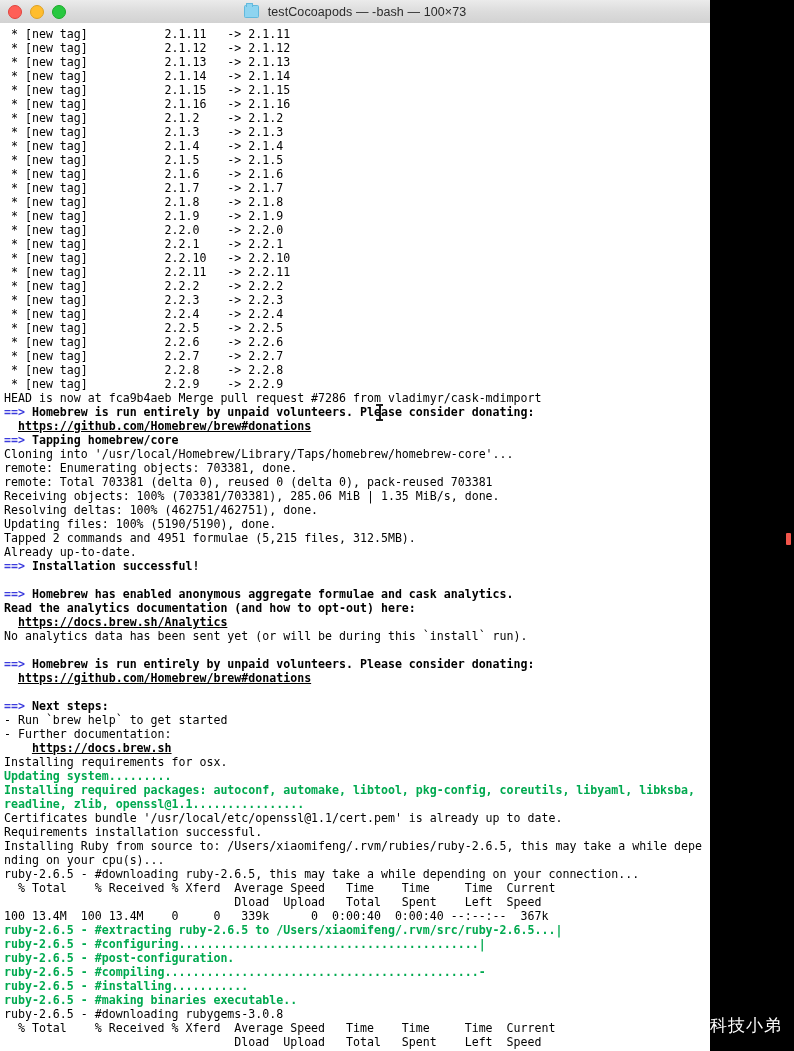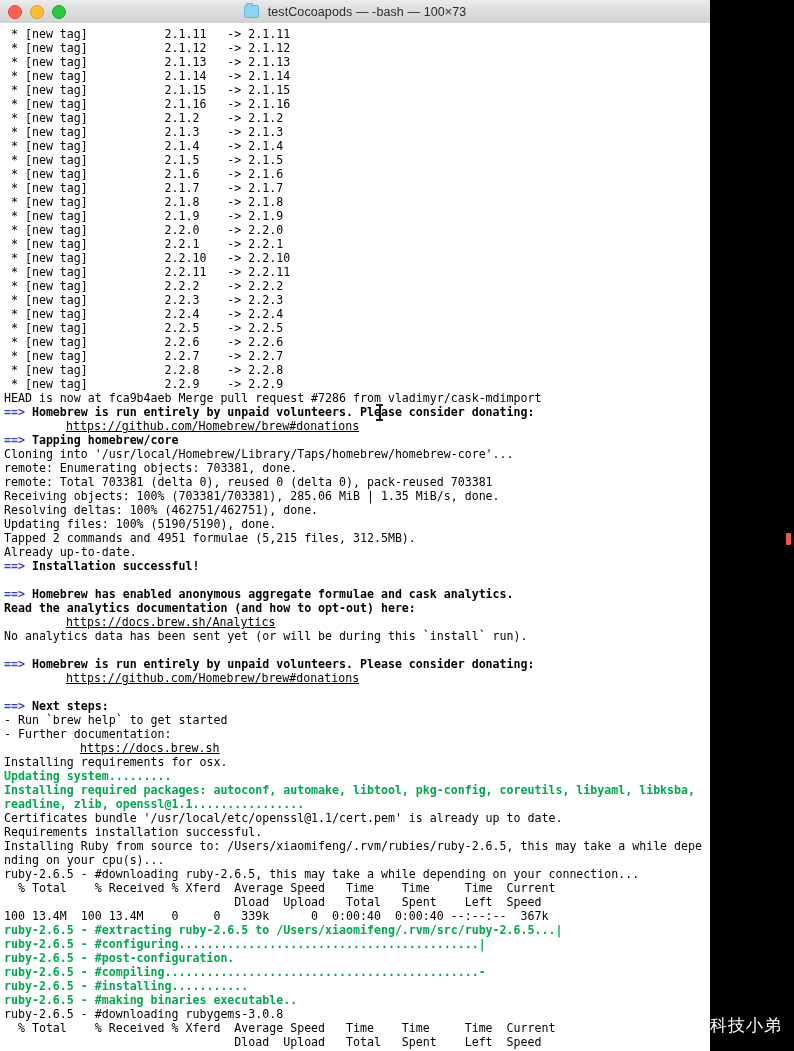--- a/index.html
+++ b/index.html
@@ -69,21 +69,21 @@
     padding:4px 0 8px 4px;
     box-sizing:border-box;
     white-space:pre;
     overflow:hidden;
     font-family:"DejaVu Sans Mono","Liberation Mono",monospace;
   }
   .ln{ height:14px; white-space:pre; }
   .b{ font-weight:bold; }
   .blue{ color:#3b3bdd; font-weight:bold; }
   .green{ color:#00a94f;font-weight:bold; }
-  .bu{ font-weight:normal; text-decoration:underline;margin-left:48px; }
+  .bu{ font-weight:bold; text-decoration:underline; }
   
   #ibeam{
     position:absolute;
     left:376px;top:404px;
     width:7px;height:17px;
     pointer-events:none;
   }
   #ibeam::before{
     content:"";position:absolute;left:3px;top:0;width:1.5px;height:17px;background:#1a1a1a;
   }

